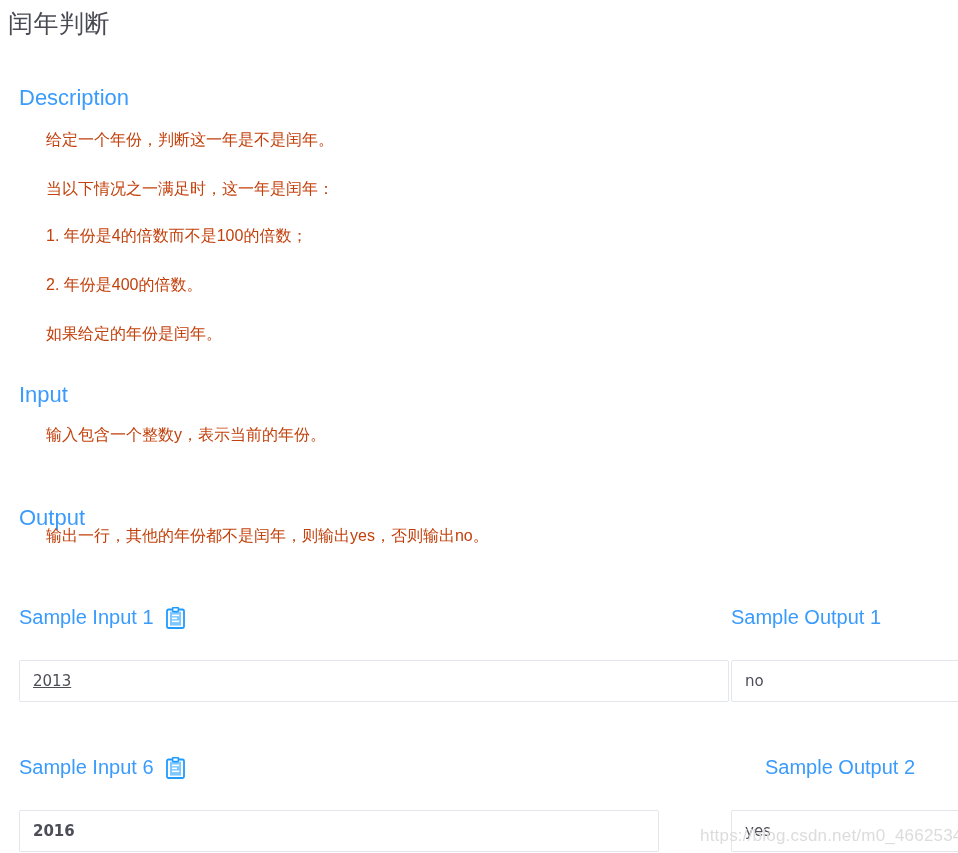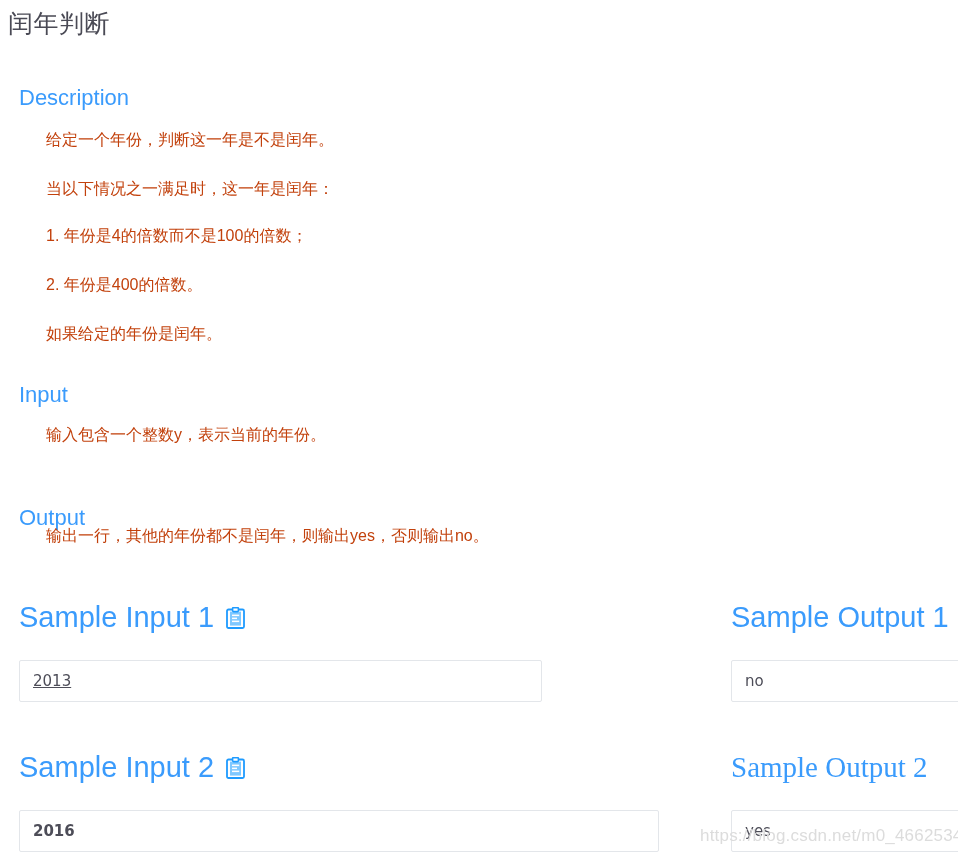--- a/index.html
+++ b/index.html
@@ -46,21 +46,21 @@
     left: 46px;
     font-size: 16px;
     line-height: 24px;
     color: #c2410c;
     white-space: nowrap;
   }
 
   
   .sample-heading {
     position: absolute;
-    font-size: 29px;
+    font-size: 20px;
     line-height: 30px;
     color: #3a9bfc;
     font-weight: 400;
     white-space: nowrap;
     display: flex;
     align-items: center;
     gap: 12px;
   }
 
   .copy-icon {
@@ -133,39 +133,39 @@
       <rect x="6" y="10.6" width="5" height="1.5" fill="#ffffff"></rect>
       <rect x="6" y="13.6" width="7.2" height="1.5" fill="#ffffff"></rect>
     </svg>
   </span>
 </div>
 
 <div class="sample-heading" style="left:731px; top:602px;">
   <span>Sample Output 1</span>
 </div>
 
-<div class="sample-box" style="left:19px; top:660px; width:523px;text-decoration:underline;">2013</div>
+<div class="sample-box" style="left:19px; top:660px; width:710px;text-decoration:underline;">2013</div>
 
 <div class="sample-box" style="left:731px; top:660px; width:240px;">no</div>
 
 <div class="sample-heading" style="left:19px; top:752px;">
-  <span>Sample Input 2</span>
+  <span>Sample Input 6</span>
   <span class="copy-icon">
     <svg width="19" height="22" viewBox="0 0 19 22" xmlns="http://www.w3.org/2000/svg">
       <rect x="1" y="2.5" width="17" height="18.5" rx="1.5" fill="#ffffff" stroke="#1e9bff" stroke-width="1.8"></rect>
       <rect x="4" y="4.6" width="11" height="14" fill="#7fc8ff"></rect>
       <rect x="6.6" y="0.6" width="5.8" height="4" rx="1" fill="#ffffff" stroke="#1e9bff" stroke-width="1.6"></rect>
       <rect x="6" y="7.6" width="7.2" height="1.5" fill="#ffffff"></rect>
       <rect x="6" y="10.6" width="5" height="1.5" fill="#ffffff"></rect>
       <rect x="6" y="13.6" width="7.2" height="1.5" fill="#ffffff"></rect>
     </svg>
   </span>
 </div>
 
-<div class="sample-heading" style="left:731px; top:752px;font-family:Liberation Serif, serif;">
+<div class="sample-heading" style="left:765px; top:752px;">
   <span>Sample Output 2</span>
 </div>
 
 <div class="sample-box" style="left:19px; top:810px; width:640px;font-weight:bold;">2016</div>
 
 <div class="sample-box" style="left:731px; top:810px; width:240px;">yes</div>
 
 <div class="watermark">https://blog.csdn.net/m0_46625346</div>
 
 </body></html>

